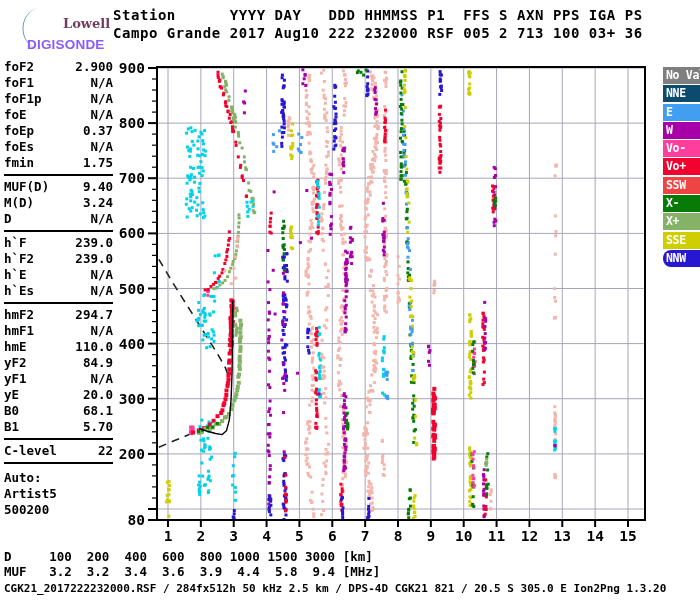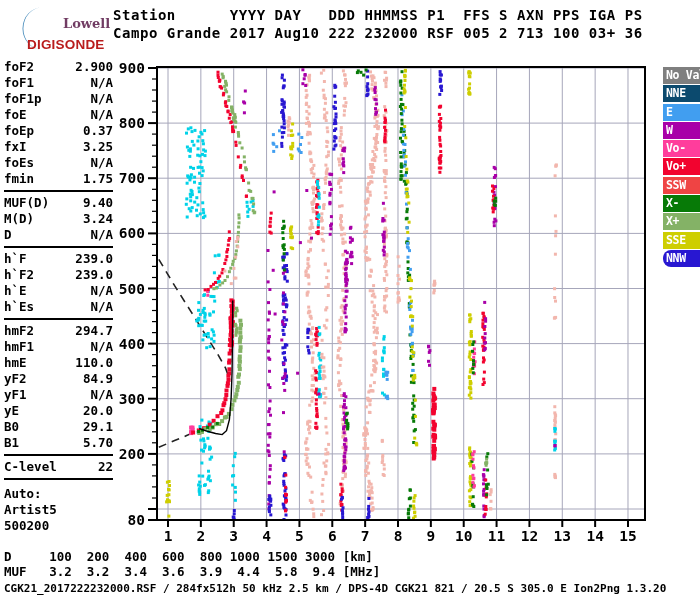--- a/index.html
+++ b/index.html
@@ -5,21 +5,21 @@
   html,body{margin:0;padding:0;}
   body{width:700px;height:600px;position:relative;background:#fff;overflow:hidden;
        font-family:"DejaVu Sans Mono",monospace;color:#000;}
   pre{margin:0;}
   .hdr{position:absolute;left:113px;top:6px;font:bold 14px/18px "DejaVu Sans Mono",monospace;
        letter-spacing:.55px;white-space:pre;}
   .logo{position:absolute;left:20px;top:4px;width:108px;height:50px;}
   .logo svg{position:absolute;left:0;top:1px;}
   .lowell{position:absolute;left:43px;top:12px;font:bold 13px "DejaVu Serif",serif;color:#713c63;}
   .digi{position:absolute;left:7px;top:33px;font:bold 13.5px "Liberation Sans",sans-serif;
-        color:#b91c1c;letter-spacing:.2px;}
+        color:#8b5cf6;letter-spacing:.2px;}
   .params{position:absolute;left:4px;top:59px;width:109px;
           font:bold 12.5px/16px "DejaVu Sans Mono",monospace;}
   .prow{display:flex;justify-content:space-between;height:16px;}
   .pdiv{border-top:2px solid #000;margin:3px 0;}
   .auto{margin-top:6px;}
   .legend{position:absolute;left:650px;top:67px;width:48px;padding-left:13px;}
   .lgitem{height:17px;margin-bottom:1.3px;color:#fff;
           font:bold 11.5px/17px "DejaVu Sans Mono",monospace;
           padding-left:3px;letter-spacing:-.3px;box-sizing:border-box;width:48px;}
   .brow{position:absolute;left:4px;font:bold 12.5px/14px "DejaVu Sans Mono",monospace;white-space:pre;}
@@ -54,24 +54,20 @@
       <span>foF1p</span>
       <span>N/A</span>
     </div>
     <div class="prow">
       <span>foE</span>
       <span>N/A</span>
     </div>
     <div class="prow">
       <span>foEp</span>
       <span>0.37</span>
-    </div>
-    <div class="prow">
-      <span>fxI</span>
-      <span>3.25</span>
     </div>
     <div class="prow">
       <span>foEs</span>
       <span>N/A</span>
     </div>
     <div class="prow">
       <span>fmin</span>
       <span>1.75</span>
     </div>
     <div class="pdiv"></div>
@@ -124,21 +120,21 @@
     <div class="prow">
       <span>yF1</span>
       <span>N/A</span>
     </div>
     <div class="prow">
       <span>yE</span>
       <span>20.0</span>
     </div>
     <div class="prow">
       <span>B0</span>
-      <span>29.1</span>
+      <span>68.1</span>
     </div>
     <div class="prow">
       <span>B1</span>
       <span>5.70</span>
     </div>
     <div class="pdiv"></div>
     <div class="prow">
       <span>C-level</span>
       <span>22</span>
     </div>

